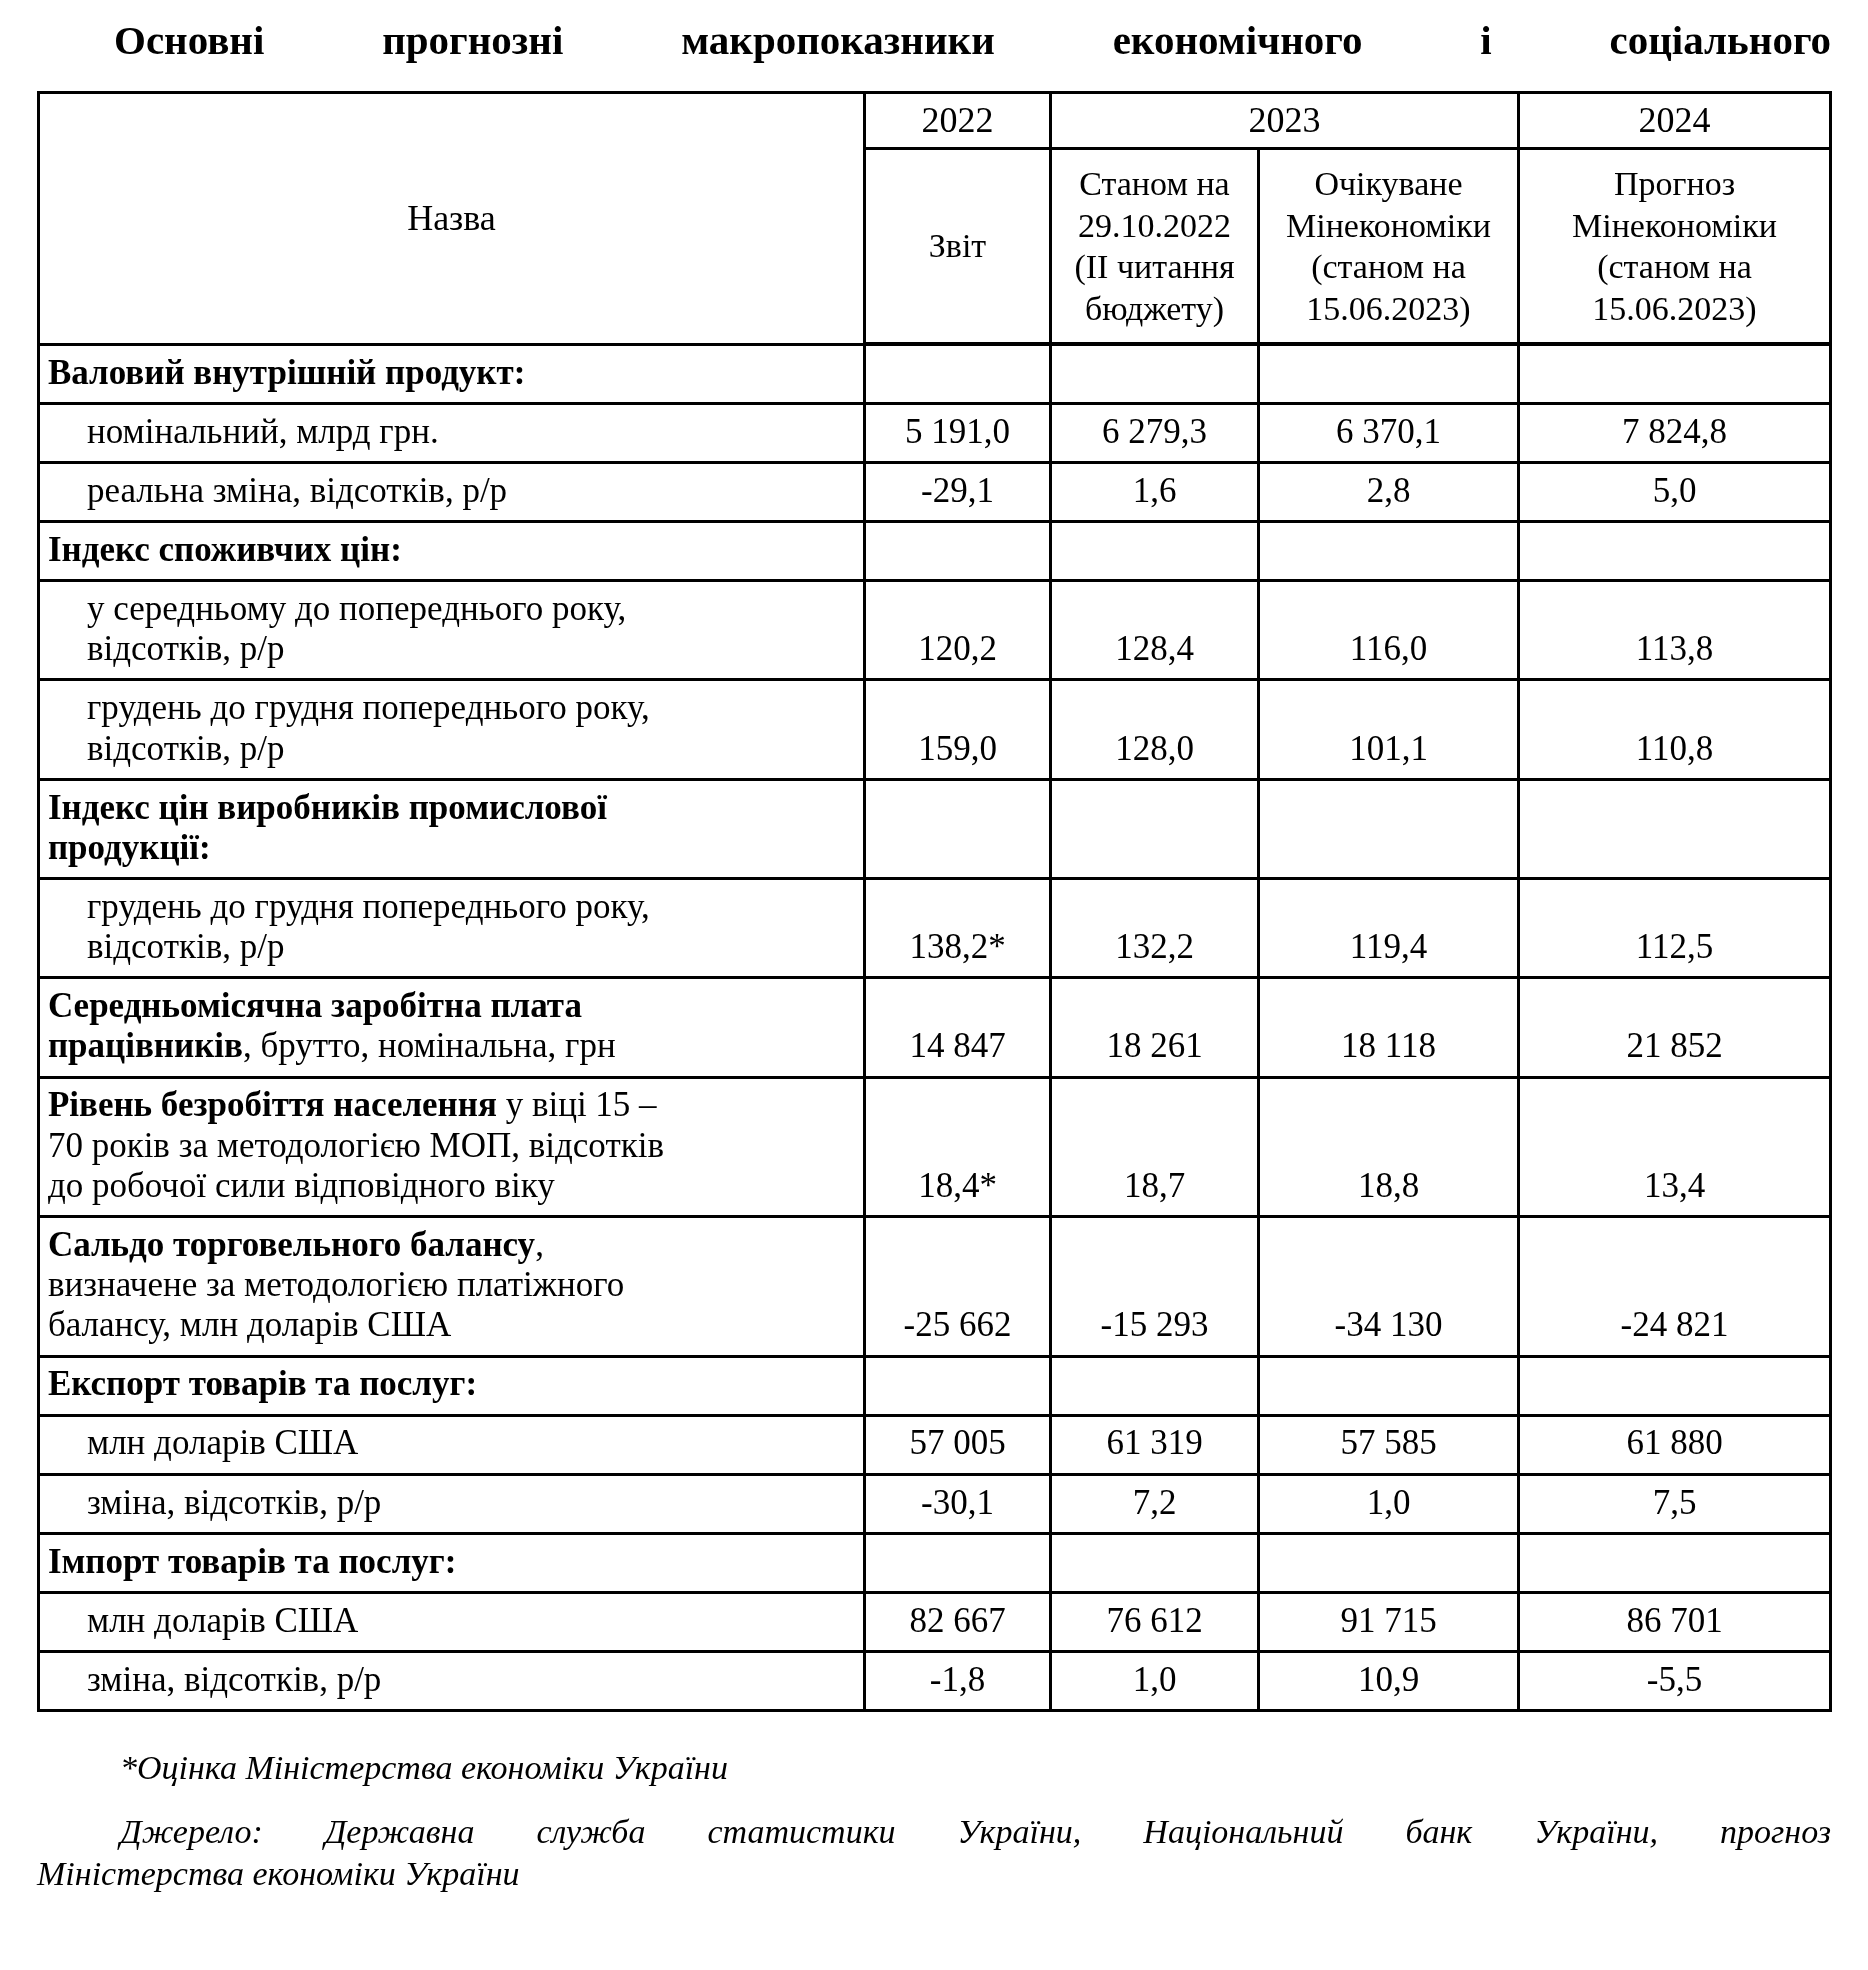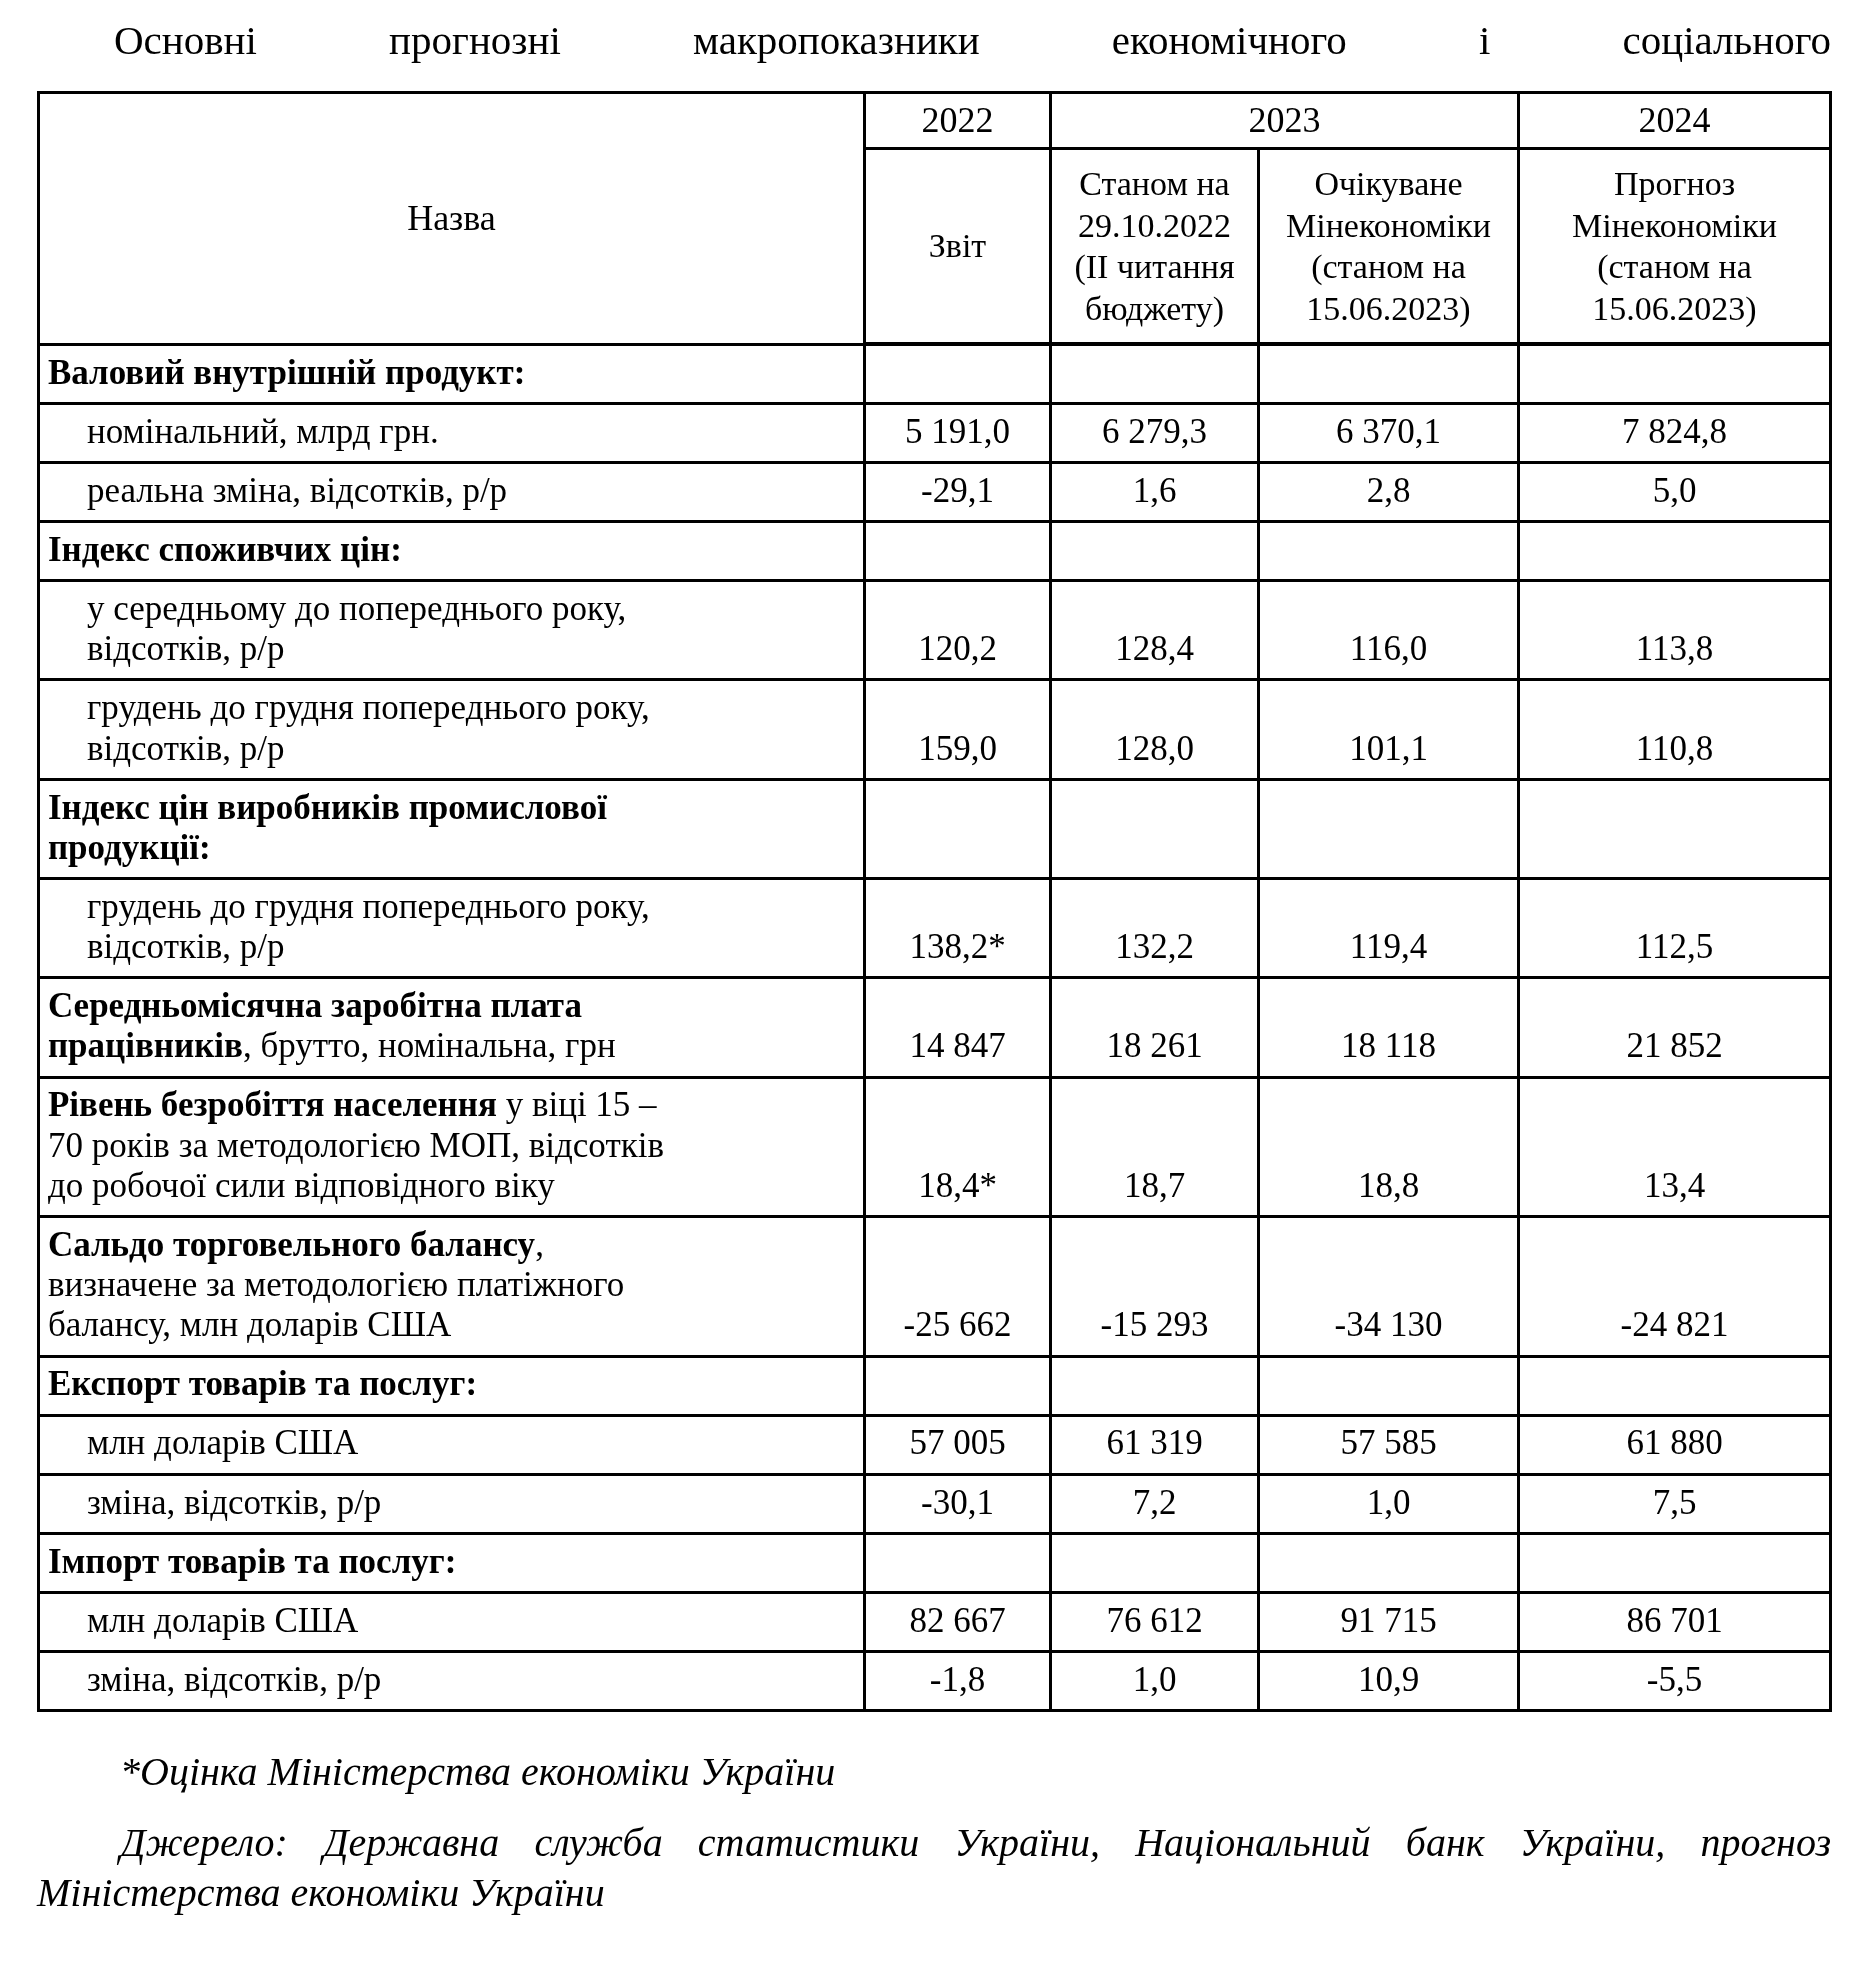--- a/index.html
+++ b/index.html
@@ -5,21 +5,21 @@
   html, body {
     margin: 0; padding: 0;
     width: 1869px; height: 1970px;
     background: #ffffff; color: #000000;
     font-family: "Liberation Serif", serif;
     overflow: hidden;
   }
   .page { padding: 13.8px 37px 0 37px; }
 
   
-  .title { font-weight: normal; font-size: 41px; line-height: 1.3; width: 1794px; }
+  .title { font-weight: bold; font-size: 41px; line-height: 1.3; width: 1794px; }
   .title-l1 { text-align: justify; text-align-last: justify; text-indent: 77px; }
   .title-l2 { text-align: left; }
 
   
   table.main {
     border-collapse: collapse;
     table-layout: fixed;
     width: 1794px;
     margin-top: 23.6px;
     border: 3.9px solid #000;
@@ -52,21 +52,21 @@
   }
   td.label.indent { padding-left: 47px; }
   td.val {
     font-size: 35px; line-height: 1.15;
     text-align: center;
     vertical-align: bottom;
     padding: 6.9px 3.9px 8.9px 3.9px;
   }
 
   
-  .footnotes { width: 1794px; font-style: italic; font-size: 40px; line-height: 1.25; }
+  .footnotes { width: 1794px; font-style: italic; font-size: 34px; line-height: 1.25; }
   .fn-estimate { margin-top: 35px; text-indent: 83px; }
   .fn-source { margin-top: 21.7px; }
   .fn-source-l1 { text-align: justify; text-align-last: justify; text-indent: 83px; }
   .fn-source-l2 { text-align: left; }
 </style>
 </head>
 <body>
 
 <div class="page">
 

